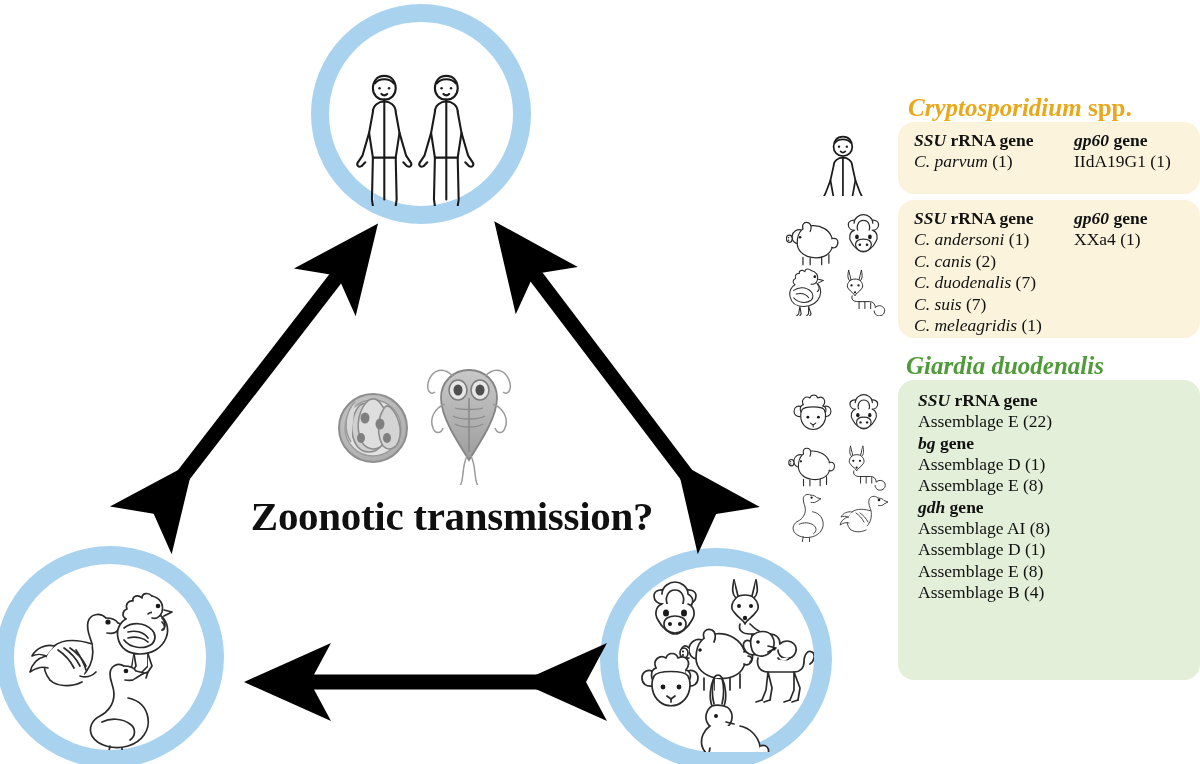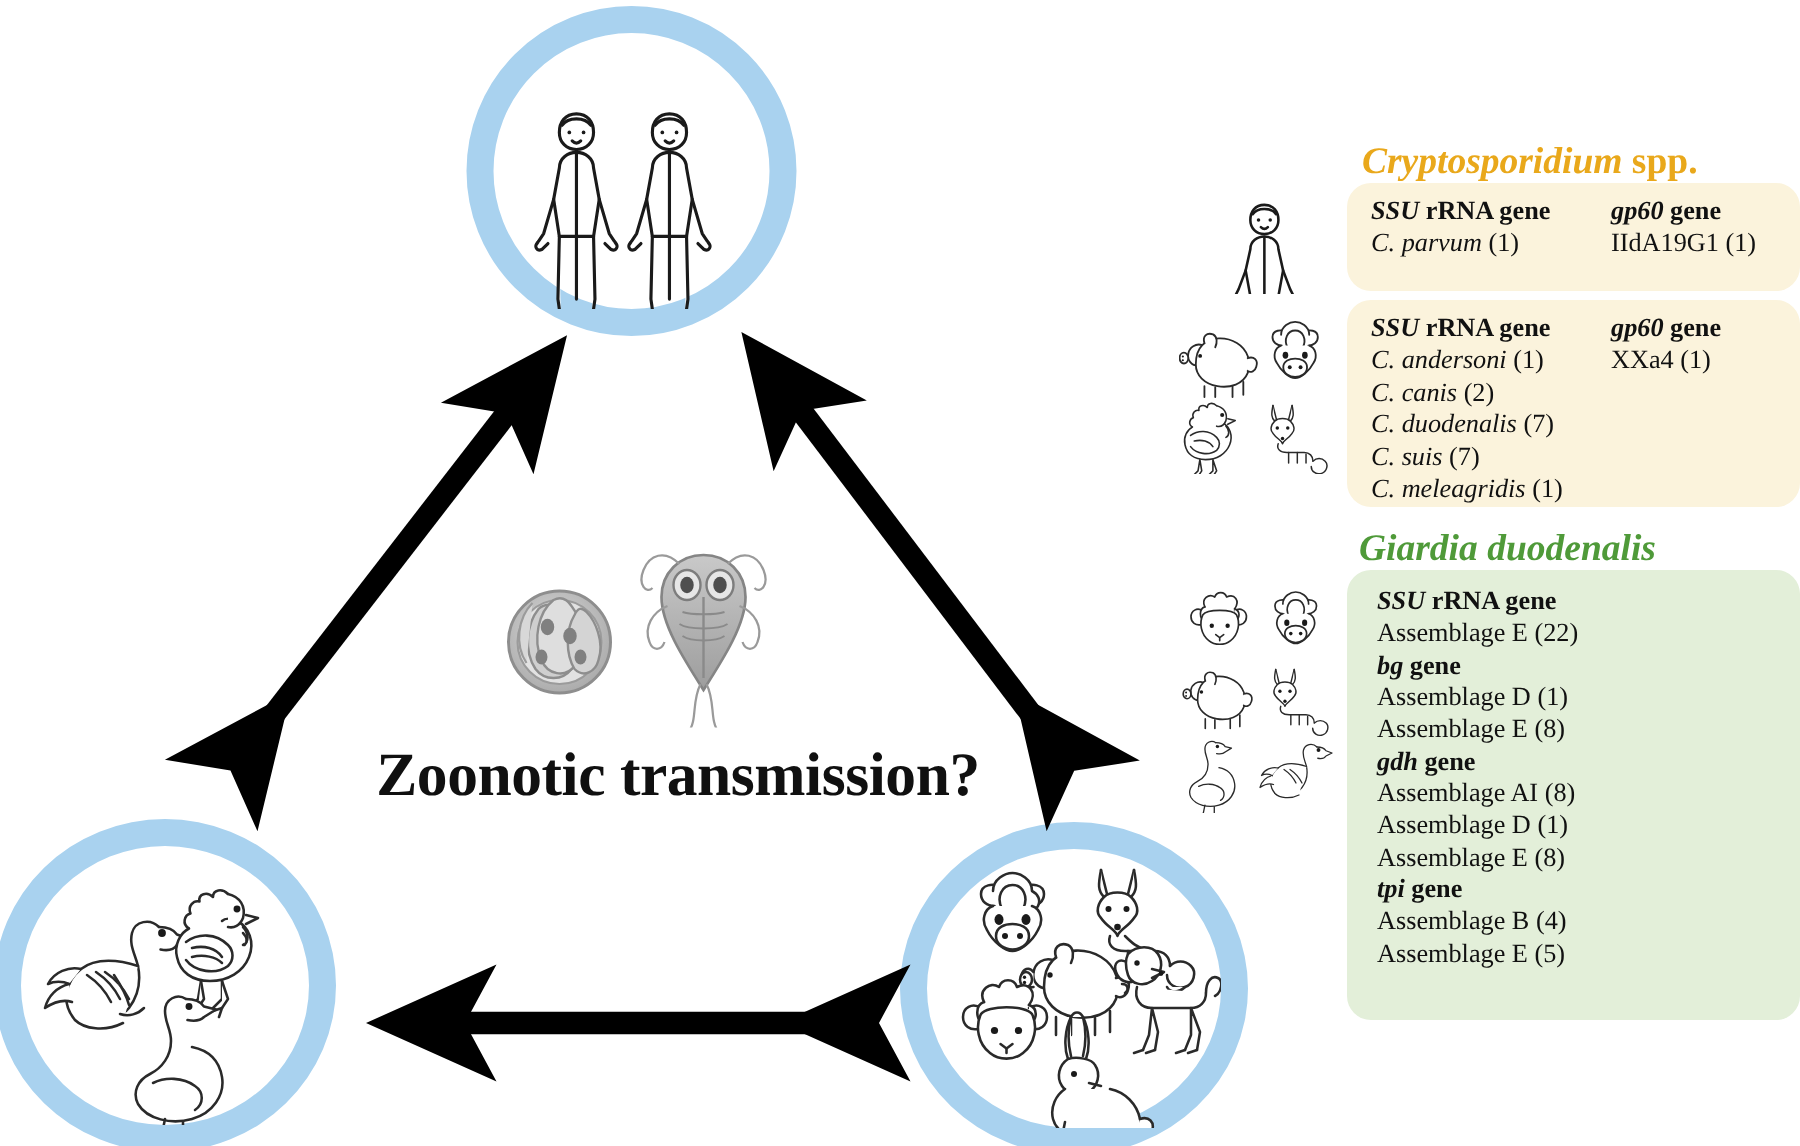--- a/index.html
+++ b/index.html
@@ -571,22 +571,18 @@
         <div class="gene-item">Assemblage D (1)</div>
         <div class="gene-item">Assemblage E (8)</div>
 
         <div class="gene-head">
           <span class="ital">gdh</span><span> gene</span>
         </div>
         <div class="gene-item">Assemblage AI (8)</div>
         <div class="gene-item">Assemblage D (1)</div>
         <div class="gene-item">Assemblage E (8)</div>
 
-        <div class="gene-head">
-          <span class="ital">tpi</span><span>  gene</span>
-        </div>
         <div class="gene-item">Assemblage B (4)</div>
-        <div class="gene-item">Assemblage E (5)</div>
       </div>
     </div>
 
   </div>
 </div>
 
 </body></html>

